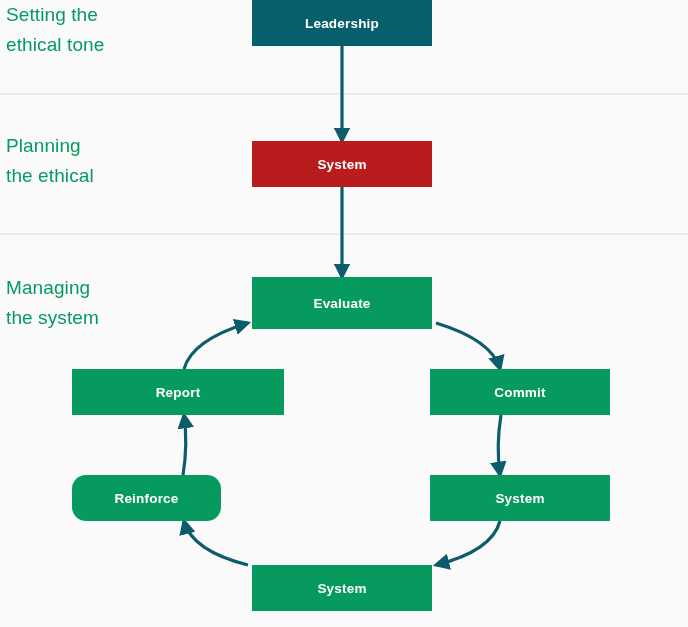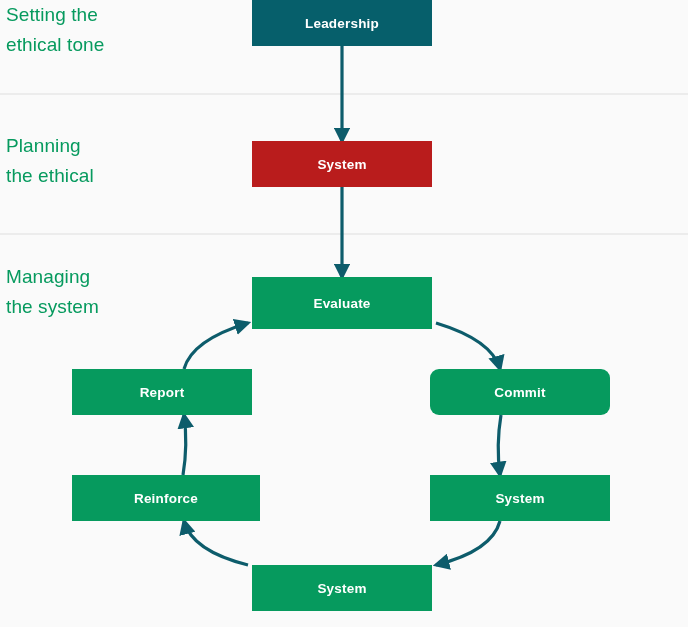--- a/index.html
+++ b/index.html
@@ -63,21 +63,21 @@
 
 <div id="diagram">
 
   <div class="band-divider" style="top:93px;"></div>
   <div class="band-divider" style="top:233px;"></div>
 
   <div class="band-label" style="top:0px;">Setting the
 ethical tone</div>
   <div class="band-label" style="top:131px;">Planning
 the ethical</div>
-  <div class="band-label" style="top:262px;">Managing
+  <div class="band-label" style="top:273px;">Managing
 the system</div>
 
   <svg class="arrows" viewBox="0 0 688 627" xmlns="http://www.w3.org/2000/svg">
     <defs>
       <marker id="ah" viewBox="0 0 10 10" refX="8" refY="5" markerWidth="5.2" markerHeight="5.2" orient="auto-start-reverse">
         <path d="M 0 0 L 10 5 L 0 10 z" fill="#0d5c6b"></path>
       </marker>
     </defs>
     <g fill="none" stroke="#0d5c6b" stroke-width="3.2">
       <line x1="342" y1="46" x2="342" y2="141" marker-end="url(#ah)"></line>
@@ -96,33 +96,33 @@
   </div>
 
   <div class="node node-system" style="left:252px; top:141px; width:180px; height:46px;">
     <span>System</span>
   </div>
 
   <div class="node node-green" style="left:252px; top:277px; width:180px; height:52px;">
     <span>Evaluate</span>
   </div>
 
-  <div class="node node-green" style="left:430px; top:369px; width:180px; height:46px;border-radius:9px;">
+  <div class="node node-green" style="left:430px; top:369px; width:180px; height:46px;">
     <span>Commit</span>
   </div>
 
   <div class="node node-green" style="left:430px; top:475px; width:180px; height:46px;">
     <span>System</span>
   </div>
 
   <div class="node node-green" style="left:252px; top:565px; width:180px; height:46px;">
     <span>System</span>
   </div>
 
-  <div class="node node-green" style="left:72px; top:475px; width:188px; height:46px;">
+  <div class="node node-green" style="left:72px; top:475px; width:149px; height:46px;border-radius:14px;">
     <span>Reinforce</span>
   </div>
 
-  <div class="node node-green" style="left:72px; top:369px; width:180px; height:46px;">
+  <div class="node node-green" style="left:72px; top:369px; width:212px; height:46px;">
     <span>Report</span>
   </div>
 
 </div>
 
 </body></html>

